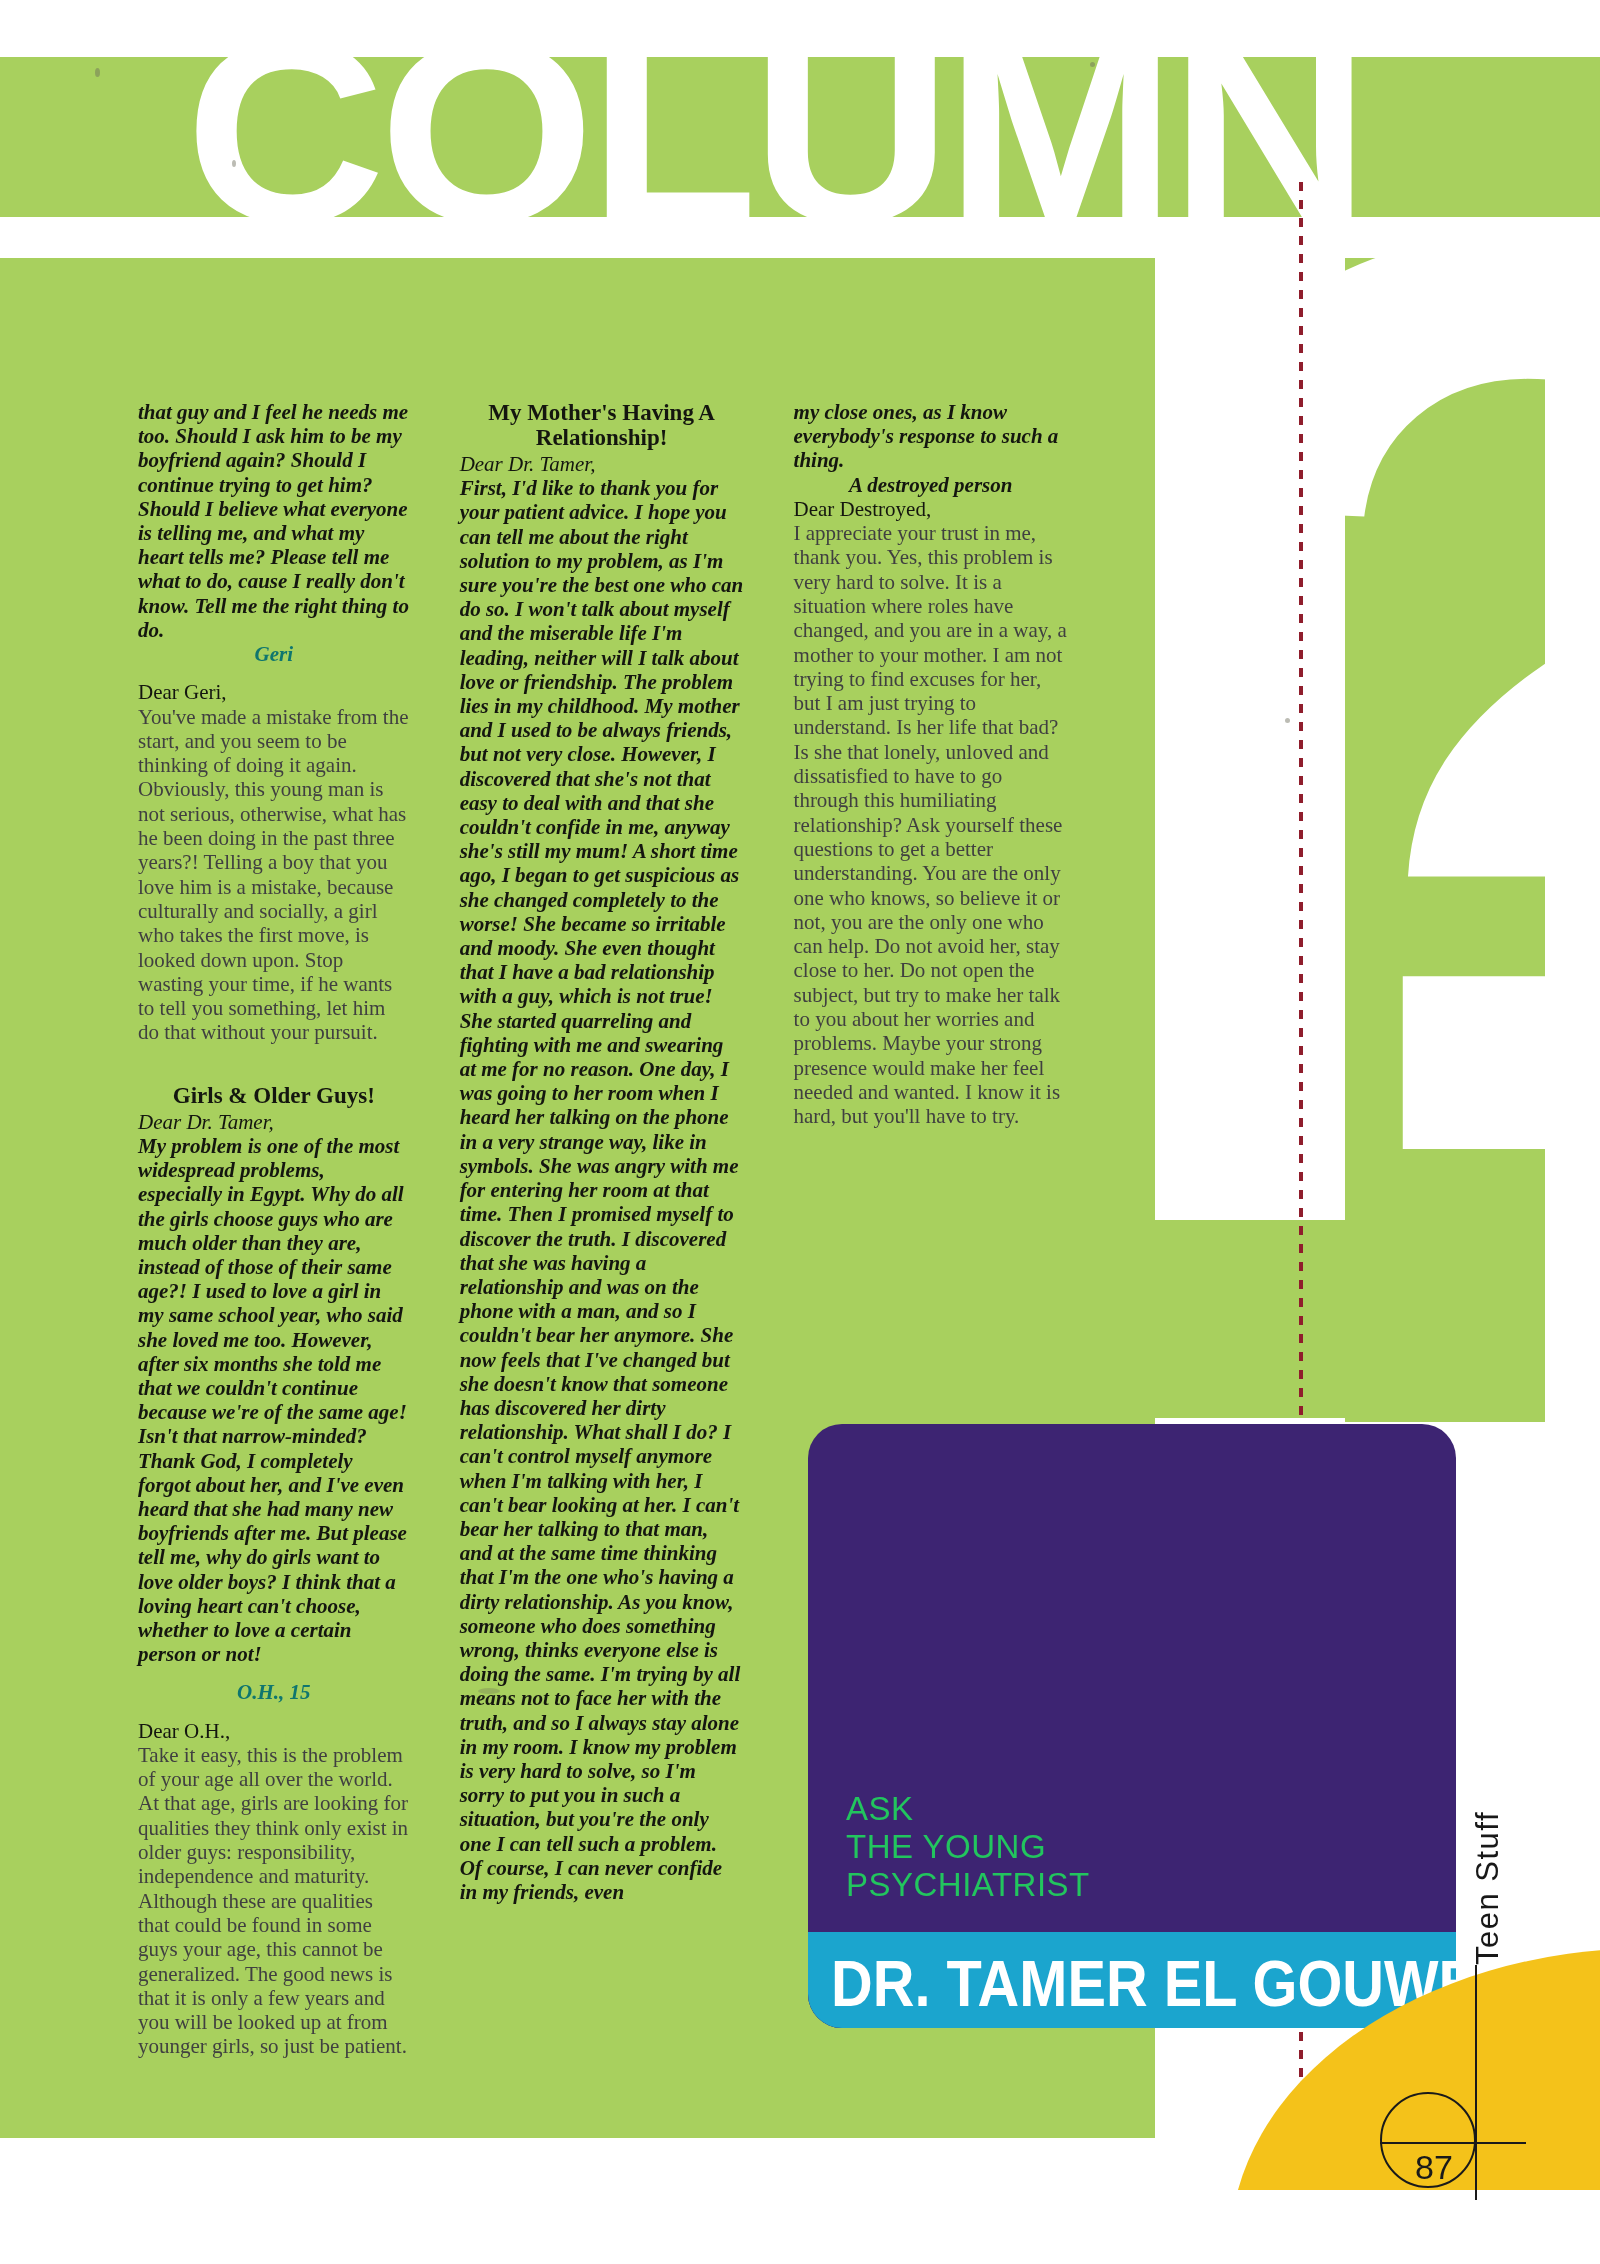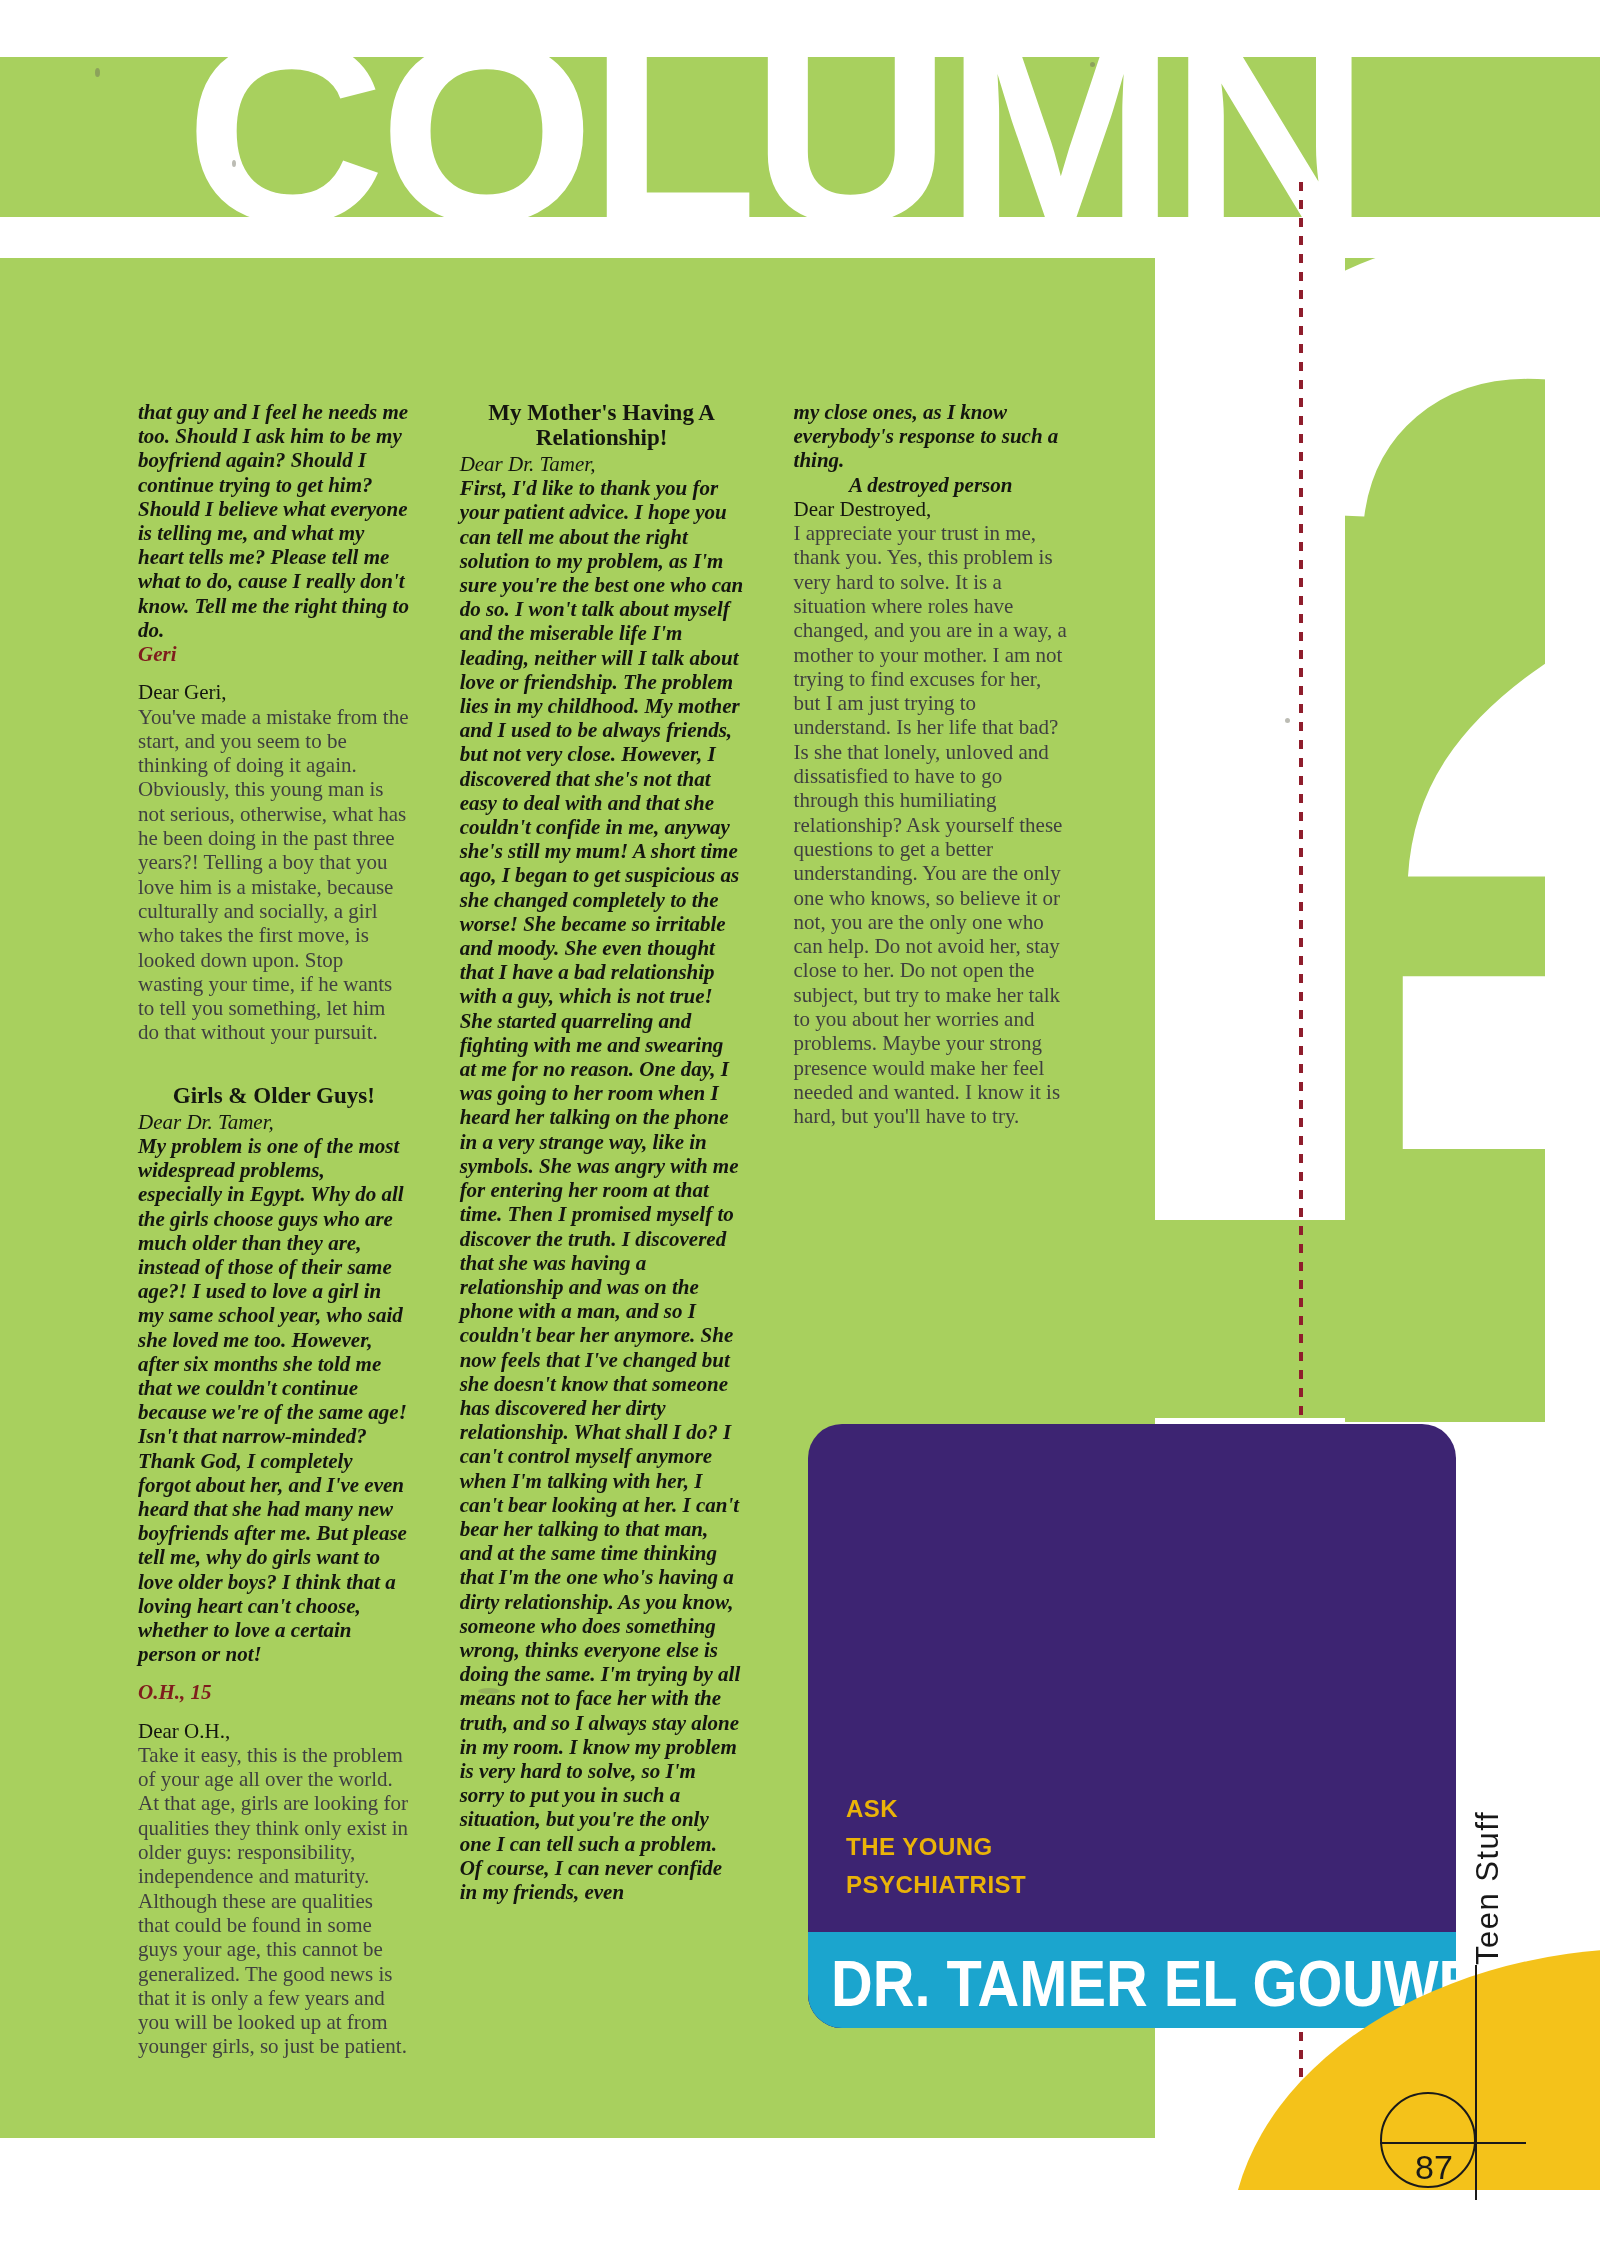--- a/index.html
+++ b/index.html
@@ -126,22 +126,22 @@
     font-weight: normal; font-style: italic;
     font-size: 21px; line-height: 24.2px; color: #14160f;
   }
   .letter {
     font-weight: bold; font-style: italic;
     font-size: 21px; line-height: 24.2px; color: #14160f;
     text-align: left;
   }
   .signature {
     font-weight: bold; font-style: italic;
-    font-size: 21px; line-height: 24.2px; color: #7f1d1d;
-    text-align: left;
+    font-size: 21px; line-height: 24.2px; color: #0f766e;
+    text-align: center;
   }
   .sig-center {
     font-weight: bold; font-style: italic;
     font-size: 21px; line-height: 24.2px; color: #14160f;
     text-align: center;
   }
   .reply-to {
     font-size: 21px; line-height: 24.3px; color: #14160f;
   }
   .reply {
@@ -154,25 +154,25 @@
   #brandbox {
     position: absolute; left: 808px; top: 1424px;
     width: 648px; height: 604px;
     background: #3d2472;
     border-radius: 34px;
     overflow: hidden;
   }
   #brandbox .ask {
     position: absolute; left: 38px; top: 366px;
     font-family: "Liberation Sans", sans-serif;
-    font-weight: bold;
-    font-size: 24px;
+    font-weight: normal;
+    font-size: 33px;
     line-height: 38px;
     letter-spacing: 0.5px;
-    color: #eab308;
+    color: #22c55e;
     white-space: pre-line;
   }
   #brandbox .namebar {
     position: absolute; left: 0; top: 508px;
     width: 648px; height: 104px;
     background: #1ba5ce;
     display: flex; align-items: center;
   }
   #brandbox .namebar span {
     font-family: "Liberation Sans", sans-serif;

